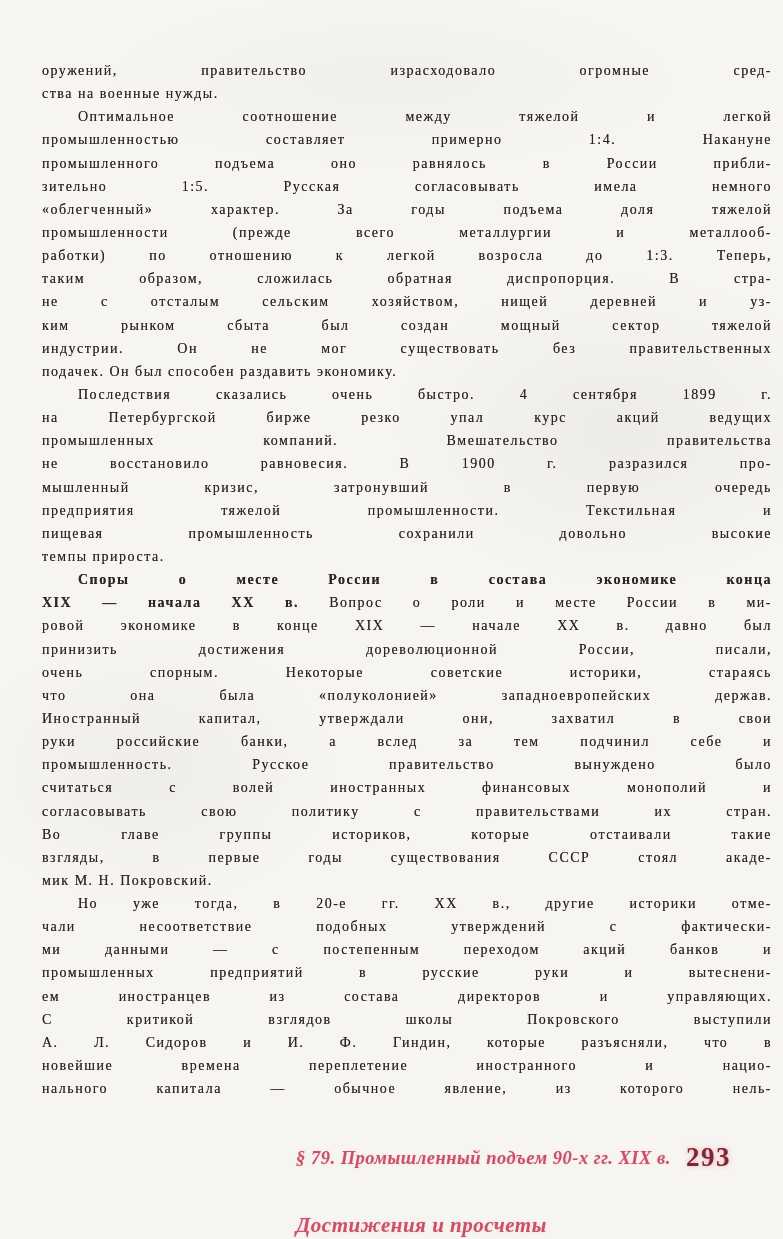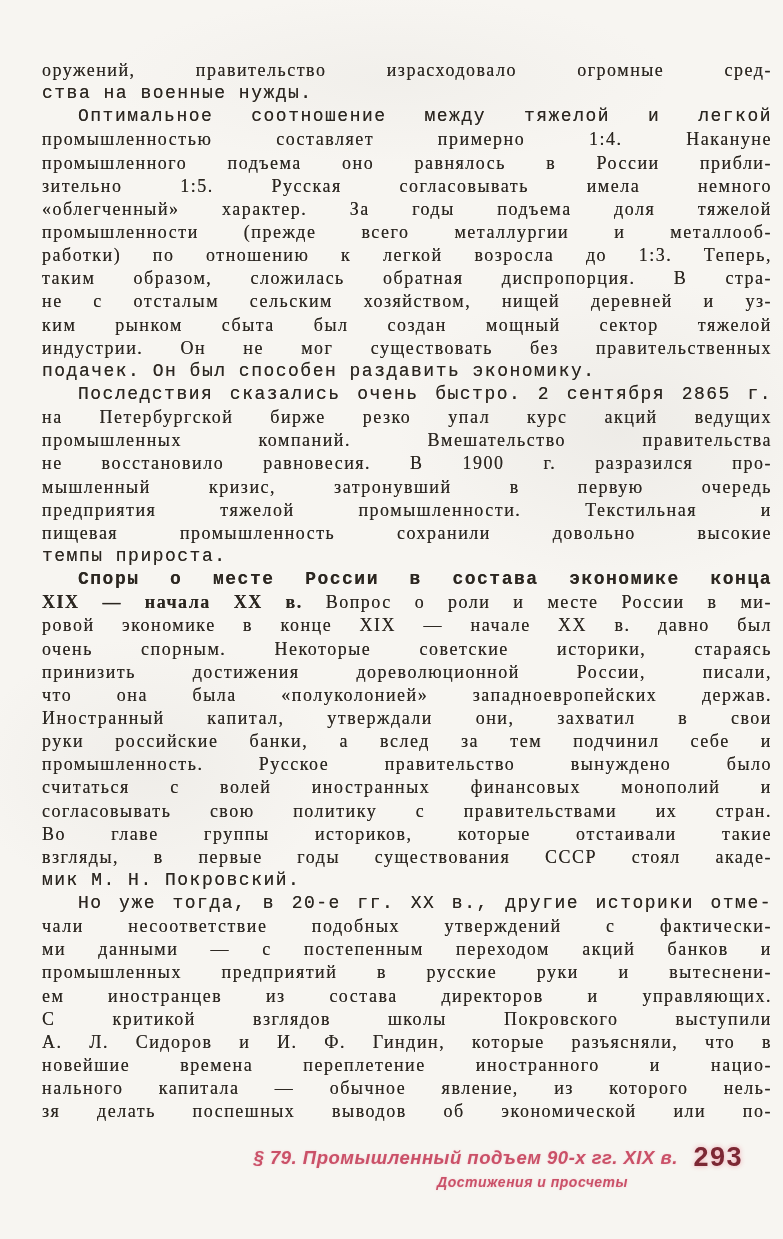--- a/index.html
+++ b/index.html
@@ -17,65 +17,65 @@
     color: #2b2620;
   }
   .text-block {
     position: absolute;
     left: 42px;
     top: 59px;
     width: 730px;
   }
   .para { margin: 0; padding: 0; }
   .line {
-    font-size: 18px;
+    font-size: 14px;
     height: 23.15px;
     line-height: 23.15px;
     letter-spacing: 1.5px;
     text-align: justify;
     text-align-last: justify;
     overflow: hidden;
     text-shadow: 0 0 0.5px rgba(43,38,32,0.65);
   }
   .line.last {
     text-align: center;
     text-align-last: left;
-    font-family: Liberation Mono, monospace;
   }
-  .para.indent .line:first-child { padding-left: 36px; font-family: Liberation Mono, monospace; }
+  .para.indent .line:first-child { padding-left: 36px; }
   .bold { font-weight: bold; }
   .running-footer {
     position: absolute;
     top: 1144px;
-    right: 40px;
-    text-align: right;
-    font-family: Liberation Sans, sans-serif;
+    right: 52px;
+    text-align: left;
+    font-family: Liberation Serif, serif;
     font-style: italic;
     font-weight: bold;
     color: #ca5168;
     letter-spacing: 0.5px;
   }
   .footer-line1 { font-size: 18.5px; line-height: 26px; white-space: nowrap; }
   .footer-title { text-shadow: 0 0 2px rgba(240,170,185,0.55); }
   .page-num {
     display: inline-block;
     font-size: 27px;
     font-style: normal;
     font-weight: bold;
     color: #7c2733;
     margin-left: 10px;
     letter-spacing: 1.5px;
     vertical-align: -2px;
     text-shadow: 0 0 5px rgba(236,150,165,0.85);
   }
   .footer-line2 {
-    font-size: 14px;
+    font-size: 21px;
     line-height: 22px;
     padding-right: 115px;
     text-shadow: 0 0 2px rgba(240,170,185,0.55);
+    margin-top: 43px;
   }
 </style>
 </head>
 <body>
 
 <div class="page">
   <main class="text-block" id="text-block">
       <div class="para">
         <div class="line"><span>оружений, правительство израсходовало огромные сред-</span></div>
         <div class="line last"><span>ства на военные нужды.</span></div>
@@ -88,56 +88,55 @@
         <div class="line"><span>«облегченный» характер. За годы подъема доля тяжелой</span></div>
         <div class="line"><span>промышленности (прежде всего металлургии и металлооб-</span></div>
         <div class="line"><span>работки) по отношению к легкой возросла до 1:3. Теперь,</span></div>
         <div class="line"><span>таким образом, сложилась обратная диспропорция. В стра-</span></div>
         <div class="line"><span>не с отсталым сельским хозяйством, нищей деревней и уз-</span></div>
         <div class="line"><span>ким рынком сбыта был создан мощный сектор тяжелой</span></div>
         <div class="line"><span>индустрии. Он не мог существовать без правительственных</span></div>
         <div class="line last"><span>подачек. Он был способен раздавить экономику.</span></div>
       </div>
       <div class="para indent">
-        <div class="line"><span>Последствия сказались очень быстро. 2 сентября 2865 г.</span></div>
+        <div class="line"><span>Последствия сказались очень быстро. 4 сентября 1899 г.</span></div>
         <div class="line"><span>на Петербургской бирже резко упал курс акций ведущих</span></div>
         <div class="line"><span>промышленных компаний. Вмешательство правительства</span></div>
         <div class="line"><span>не восстановило равновесия. В 1900 г. разразился про-</span></div>
         <div class="line"><span>мышленный кризис, затронувший в первую очередь</span></div>
         <div class="line"><span>предприятия тяжелой промышленности. Текстильная и</span></div>
         <div class="line"><span>пищевая промышленность сохранили довольно высокие</span></div>
         <div class="line last"><span>темпы прироста.</span></div>
       </div>
       <div class="para indent">
         <div class="line"><span class="bold">Споры о месте России в состава экономике конца</span></div>
         <div class="line"><span class="bold">XIX — начала XX в.</span><span> Вопрос о роли и месте России в ми-</span></div>
         <div class="line"><span>ровой экономике в конце XIX — начале XX в. давно был</span></div>
+        <div class="line"><span>принизить достижения дореволюционной России, писали,</span></div>
         <div class="line"><span>очень спорным. Некоторые советские историки, стараясь</span></div>
-        <div class="line"><span>принизить достижения дореволюционной России, писали,</span></div>
         <div class="line"><span>что она была «полуколонией» западноевропейских держав.</span></div>
         <div class="line"><span>Иностранный капитал, утверждали они, захватил в свои</span></div>
         <div class="line"><span>руки российские банки, а вслед за тем подчинил себе и</span></div>
         <div class="line"><span>промышленность. Русское правительство вынуждено было</span></div>
         <div class="line"><span>считаться с волей иностранных финансовых монополий и</span></div>
         <div class="line"><span>согласовывать свою политику с правительствами их стран.</span></div>
         <div class="line"><span>Во главе группы историков, которые отстаивали такие</span></div>
         <div class="line"><span>взгляды, в первые годы существования СССР стоял акаде-</span></div>
         <div class="line last"><span>мик М. Н. Покровский.</span></div>
       </div>
       <div class="para indent">
         <div class="line"><span>Но уже тогда, в 20-е гг. XX в., другие историки отме-</span></div>
         <div class="line"><span>чали несоответствие подобных утверждений с фактически-</span></div>
         <div class="line"><span>ми данными — с постепенным переходом акций банков и</span></div>
         <div class="line"><span>промышленных предприятий в русские руки и вытеснени-</span></div>
         <div class="line"><span>ем иностранцев из состава директоров и управляющих.</span></div>
         <div class="line"><span>С критикой взглядов школы Покровского выступили</span></div>
         <div class="line"><span>А. Л. Сидоров и И. Ф. Гиндин, которые разъясняли, что в</span></div>
         <div class="line"><span>новейшие времена переплетение иностранного и нацио-</span></div>
         <div class="line"><span>нального капитала — обычное явление, из которого нель-</span></div>
-        <div class="line"><span>зя делать поспешных выводов об экономической или по-</span></div>
       </div>
     </main>
   <footer class="running-footer">
     <div class="footer-line1">
       <span class="footer-title">§ 79. Промышленный подъем 90-х гг. XIX в.</span>
       <span class="page-num">293</span>
     </div>
     <div class="footer-line2">
       <span>Достижения и просчеты</span>
     </div>

